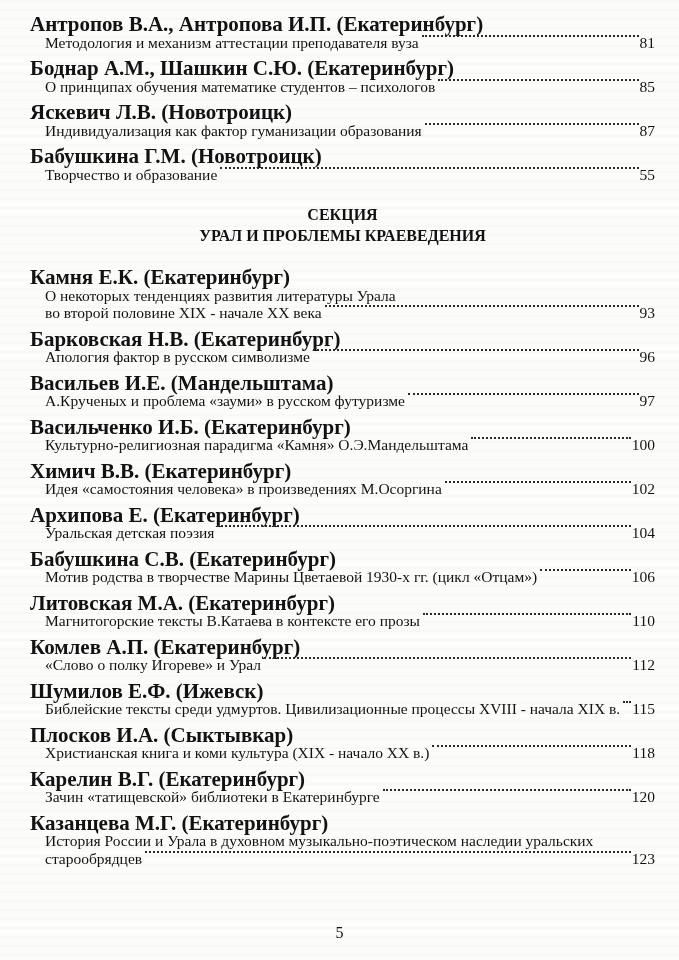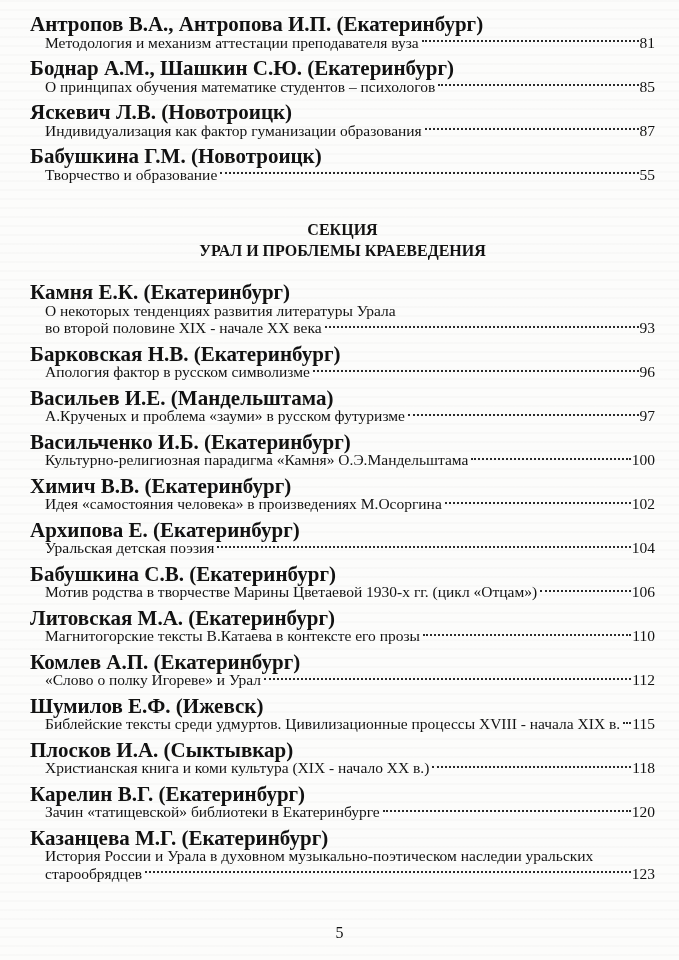--- a/index.html
+++ b/index.html
@@ -28,37 +28,37 @@
     white-space: nowrap;
   }
   .title-line {
     padding-left: 15px;
     font-size: 15.5px;
     line-height: 17.5px;
     white-space: nowrap;
   }
   .title-line.with-leader {
     display: flex;
-    align-items: center;
+    align-items: flex-start;
   }
   .title-text { flex: 0 1 auto; overflow: hidden; }
   .leader {
     flex: 1 1 4px;
     min-width: 4px;
     border-bottom: 2px dotted #2a2a2a;
     margin: 0 1px 3px 3px;
     height: 1px;
   }
   .page-num { flex: 0 0 auto; }
   .section-heading {
     text-align: center;
     font-weight: bold;
     font-size: 16px;
     line-height: 21px;
-    margin-top: 36px;
+    margin-top: 21px;
     margin-bottom: 23px;
   }
   .page-number {
     position: absolute;
     bottom: 18px;
     left: 0; right: 0;
     text-align: center;
     font-size: 16px;
   }
 </style>

